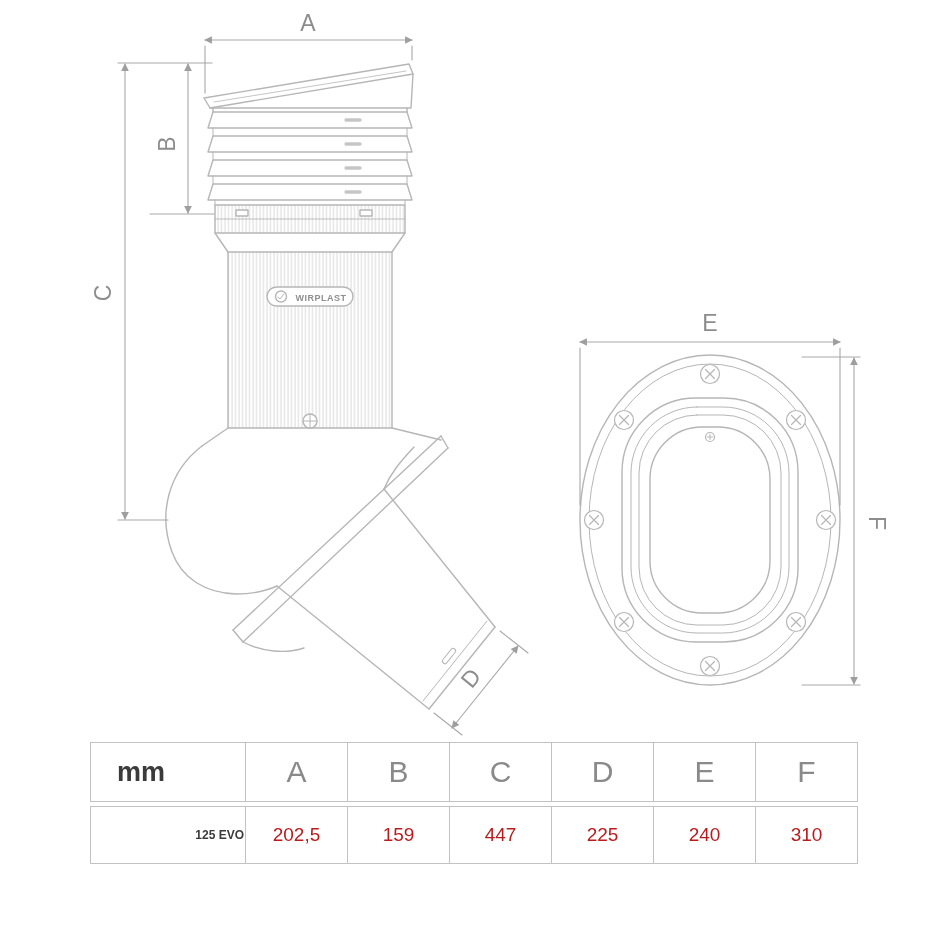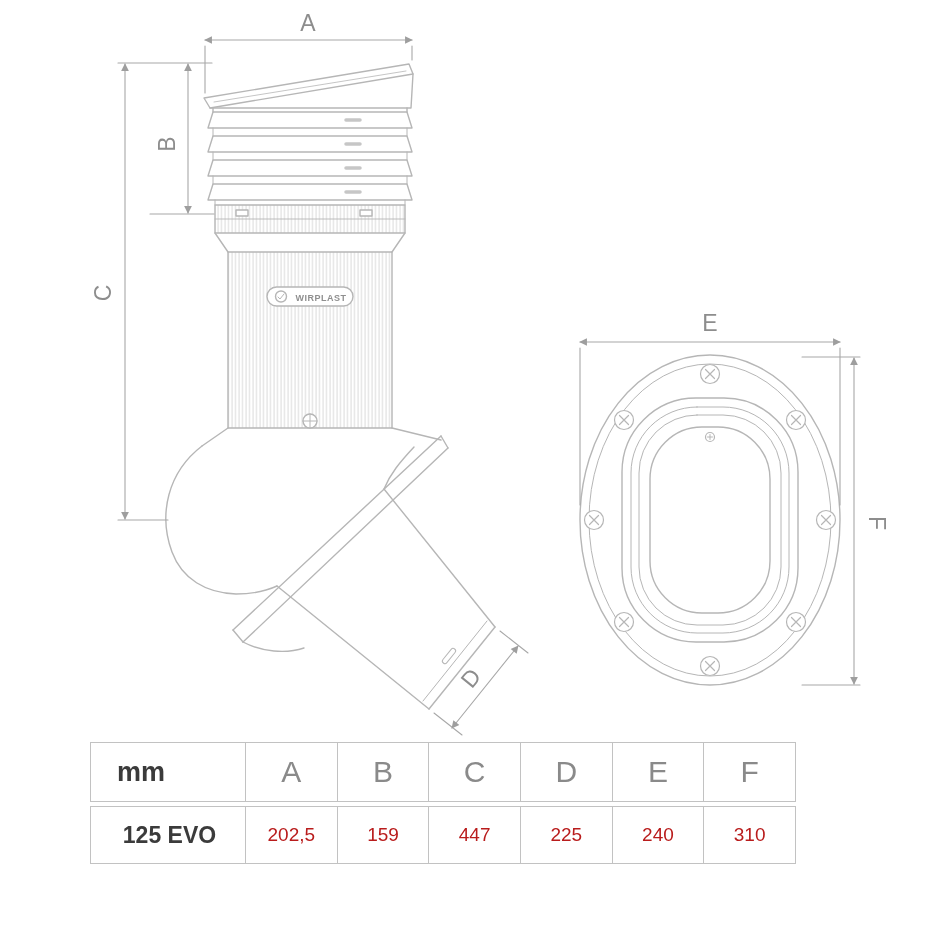--- a/index.html
+++ b/index.html
@@ -3,28 +3,28 @@
 <meta charset="utf-8">
 <style>
   html,body{margin:0;padding:0;}
   body{
     width:950px;height:950px;background:#ffffff;position:relative;overflow:hidden;
     font-family:"Liberation Sans",sans-serif;
   }
   .drawing{position:absolute;left:0;top:0;}
   .dimtext{font-size:23px;fill:#8d8d8d;font-family:"Liberation Sans",sans-serif;}
   .badgetext{font-size:9px;fill:#8f8f8f;font-weight:bold;letter-spacing:.5px;font-family:"Liberation Sans",sans-serif;}
-  .table-wrap{position:absolute;left:90px;top:742px;width:706px;}
+  .table-wrap{position:absolute;left:90px;top:742px;width:768px;}
   table{border-collapse:collapse;table-layout:fixed;width:100%;}
   td{border:1px solid #c2c2c2;text-align:center;vertical-align:middle;overflow:hidden;}
   .head td{height:56px;font-size:30px;color:#8a8a8a;}
   .head td.mm{font-size:27px;font-weight:bold;color:#3b3b3b;text-align:left;padding-left:26px;}
   .body-tbl{margin-top:4px;}
   .body-tbl td{height:54px;font-size:19px;color:#b91c1c;}
-  .body-tbl td.model{font-weight:bold;color:#3b3b3b;font-size:23px;text-align:center;padding-left:4px;}
+  .body-tbl td.model{font-weight:bold;color:#3b3b3b;font-size:12px;text-align:right;padding-left:4px;}
 </style>
 </head>
 <body>
 
 <svg class="drawing" width="950" height="740" viewBox="0 0 950 740">
   <defs>
     <marker id="arr" viewBox="0 0 10 10" refX="9" refY="5" markerWidth="9" markerHeight="7" orient="auto-start-reverse">
       <path d="M0,0 L10,5 L0,10 Z" fill="#9e9e9e"></path>
     </marker>
     <pattern id="ribs" width="3.5" height="6" patternUnits="userSpaceOnUse">

